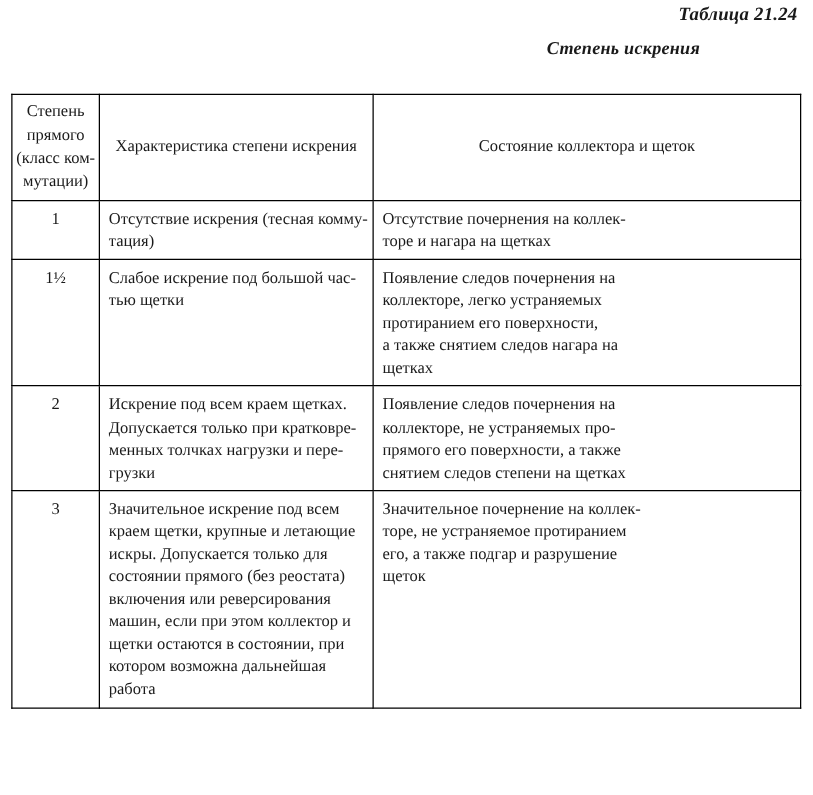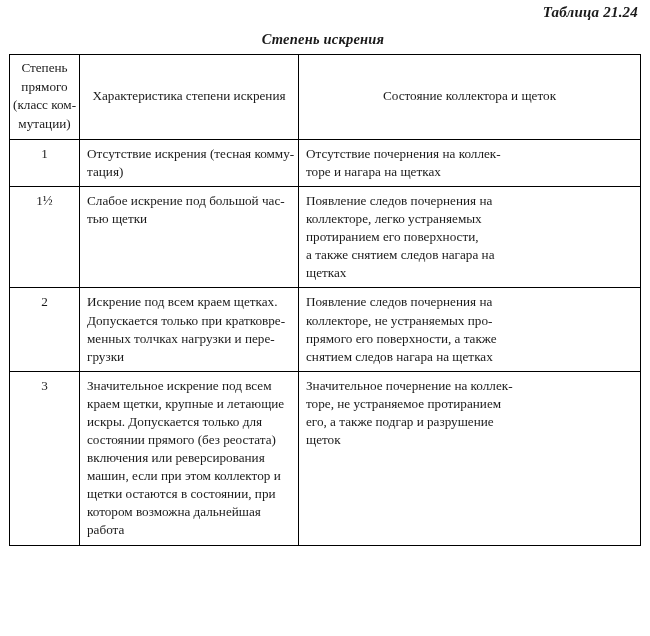--- a/index.html
+++ b/index.html
@@ -35,33 +35,32 @@
     letter-spacing: 0.2px;
     white-space: nowrap;
   }
 
   
   .table-title {
     position: absolute;
     left: 0;
     top: 31px;
     width: 560px;
-    text-align: center;
+    text-align: right;
     font-style: italic;
     font-weight: bold;
     font-size: 14.5px;
     letter-spacing: 0.2px;
-    padding-left: 43px;
   }
 
   
   table.grid {
     position: absolute;
     left: 9px;
-    top: 54px;
+    top: 75px;
     width: 630px;
     border-collapse: collapse;
     table-layout: fixed;
   }
   table.grid td {
     border: 1px solid #000000;
     vertical-align: top;
     padding: 0;
     font-size: 13.2px;
     line-height: 1.37;
@@ -173,21 +172,21 @@
               <span class="line">Допускается только при кратковре-</span>
               <span class="line">менных толчках нагрузки и пере-</span>
               <span class="line">грузки</span>
             </div>
           </td>
           <td class="c3 txt">
             <div class="inner">
               <span class="line">Появление следов почернения на</span>
               <span class="line">коллекторе, не устраняемых про-</span>
               <span class="line">прямого его поверхности, а также</span>
-              <span class="line">снятием следов нагара на щетках</span>
+              <span class="line">снятием следов степени на щетках</span>
             </div>
           </td>
         </tr>
         <tr>
           <td class="c1 deg">
             <div class="inner frac">3</div>
           </td>
           <td class="c2 txt">
             <div class="inner">
               <span class="line">Значительное искрение под всем</span>

